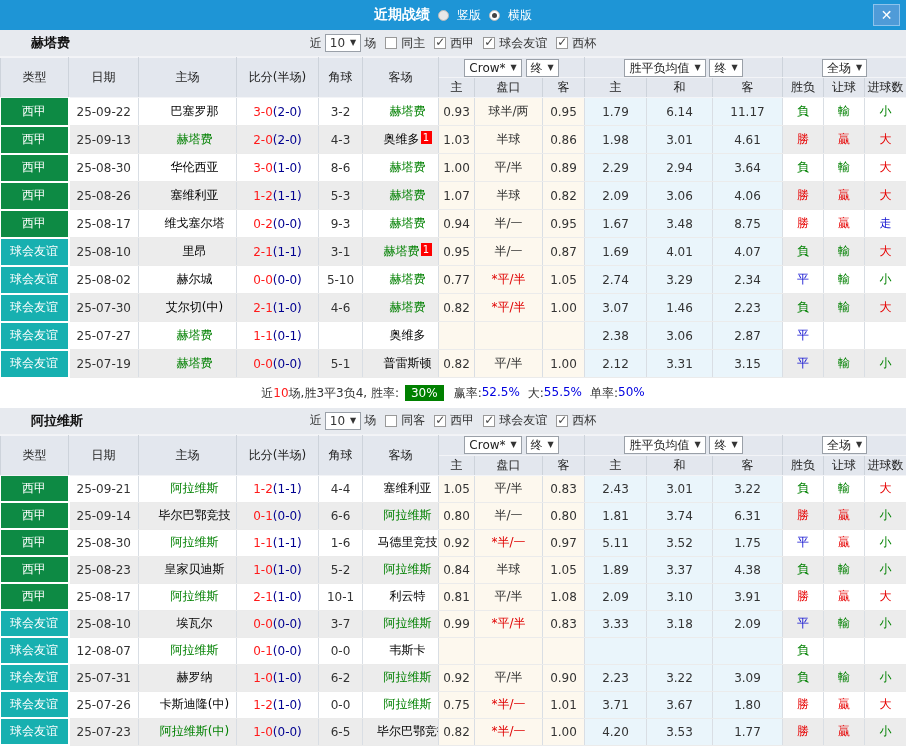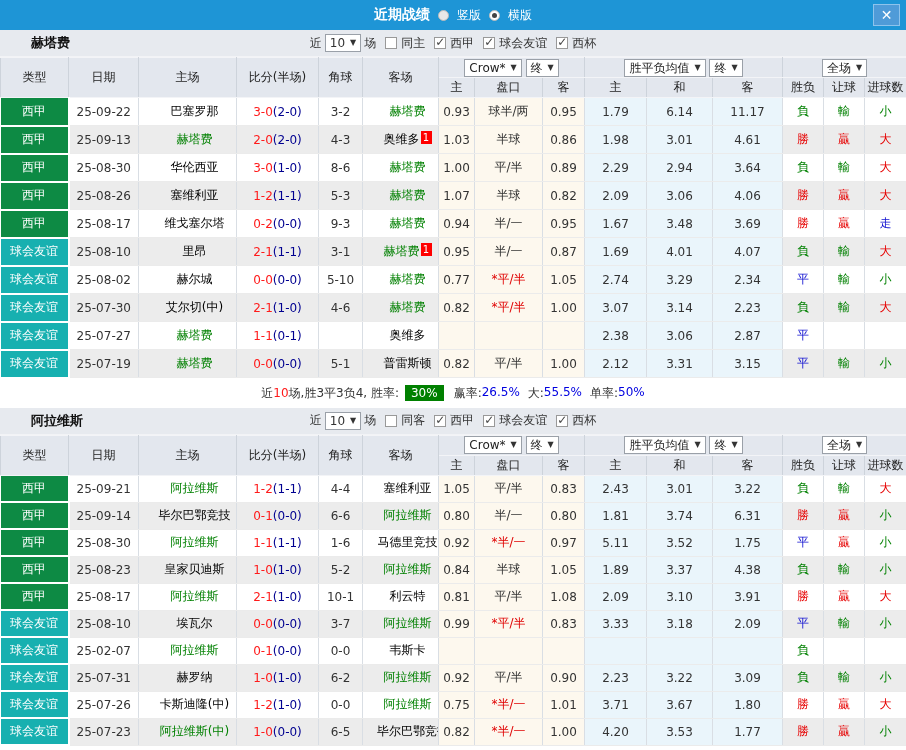--- a/index.html
+++ b/index.html
@@ -234,21 +234,21 @@
         <td class="stripe">25-08-17</td>
         <td class="stripe"><span class="team">维戈塞尔塔</span></td>
         <td class="stripe"><span class="ft">0-2</span><span class="ht">(0-0)</span></td>
         <td class="stripe">9-3</td>
         <td class="stripe"><span class="team focus">赫塔费</span></td>
         <td class="cream">0.94</td>
         <td class="cream hcap">半/一</td>
         <td class="cream">0.95</td>
         <td class="lblue">1.67</td>
         <td class="lblue">3.48</td>
-        <td class="lblue">3.69</td>
+        <td class="lblue">8.75</td>
         <td class="stripe"><span style="color: rgb(230, 0, 0);">勝</span></td>
         <td class="stripe"><span style="color: rgb(230, 0, 0);">贏</span></td>
         <td class="stripe"><span style="color: rgb(16, 16, 208);">走</span></td>
       </tr>
       <tr>
         <td class="type friendly">球会友谊</td>
         <td class="stripe">25-08-10</td>
         <td class="stripe"><span class="team">里昂</span></td>
         <td class="stripe"><span class="ft">2-1</span><span class="ht">(1-1)</span></td>
         <td class="stripe">3-1</td>
@@ -284,21 +284,21 @@
         <td class="type friendly">球会友谊</td>
         <td class="stripe">25-07-30</td>
         <td class="stripe"><span class="team">艾尔切(中)</span></td>
         <td class="stripe"><span class="ft">2-1</span><span class="ht">(1-0)</span></td>
         <td class="stripe">4-6</td>
         <td class="stripe"><span class="team focus">赫塔费</span></td>
         <td class="cream">0.82</td>
         <td class="cream hcap star">*平/半</td>
         <td class="cream">1.00</td>
         <td class="lblue">3.07</td>
-        <td class="lblue">3.14</td>
+        <td class="lblue">1.46</td>
         <td class="lblue">2.23</td>
         <td class="stripe"><span style="color: rgb(0, 128, 0);">負</span></td>
         <td class="stripe"><span style="color: rgb(0, 128, 0);">輸</span></td>
         <td class="stripe"><span style="color: rgb(230, 0, 0);">大</span></td>
       </tr>
       <tr>
         <td class="type friendly">球会友谊</td>
         <td class="stripe">25-07-27</td>
         <td class="stripe"><span class="team focus">赫塔费</span></td>
         <td class="stripe"><span class="ft">1-1</span><span class="ht">(0-1)</span></td>
@@ -334,21 +334,21 @@
     </tbody>
 </table>
 
 <div class="summary">
   <span>
     <span>近</span><span class="red">10</span><span>场,胜3平3负4, 胜率:</span>
   </span>
   <span class="rate-box">30%</span>
   <span class="stat">
       <span>赢率:</span>
-      <span class="blue">26.5%</span>
+      <span class="blue">52.5%</span>
     </span>
   <span class="stat">
       <span>大:</span>
       <span class="blue">55.5%</span>
     </span>
   <span class="stat">
       <span>单率:</span>
       <span class="blue">50%</span>
     </span>
 </div>
@@ -536,21 +536,21 @@
         <td class="cream">0.83</td>
         <td class="lblue">3.33</td>
         <td class="lblue">3.18</td>
         <td class="lblue">2.09</td>
         <td class="stripe"><span style="color: rgb(16, 16, 208);">平</span></td>
         <td class="stripe"><span style="color: rgb(0, 128, 0);">輸</span></td>
         <td class="stripe"><span style="color: rgb(0, 128, 0);">小</span></td>
       </tr>
       <tr>
         <td class="type friendly">球会友谊</td>
-        <td class="stripe">25-02-07</td>
+        <td class="stripe">12-08-07</td>
         <td class="stripe"><span class="team focus">阿拉维斯</span></td>
         <td class="stripe"><span class="ft">0-1</span><span class="ht">(0-0)</span></td>
         <td class="stripe">0-0</td>
         <td class="stripe"><span class="team">韦斯卡</span></td>
         <td class="cream"></td>
         <td class="cream hcap"></td>
         <td class="cream"></td>
         <td class="lblue"></td>
         <td class="lblue"></td>
         <td class="lblue"></td>

